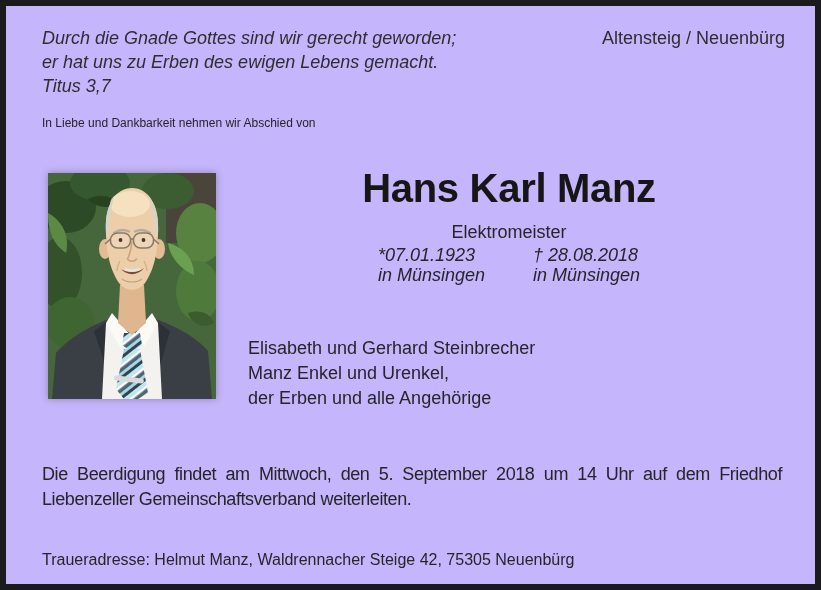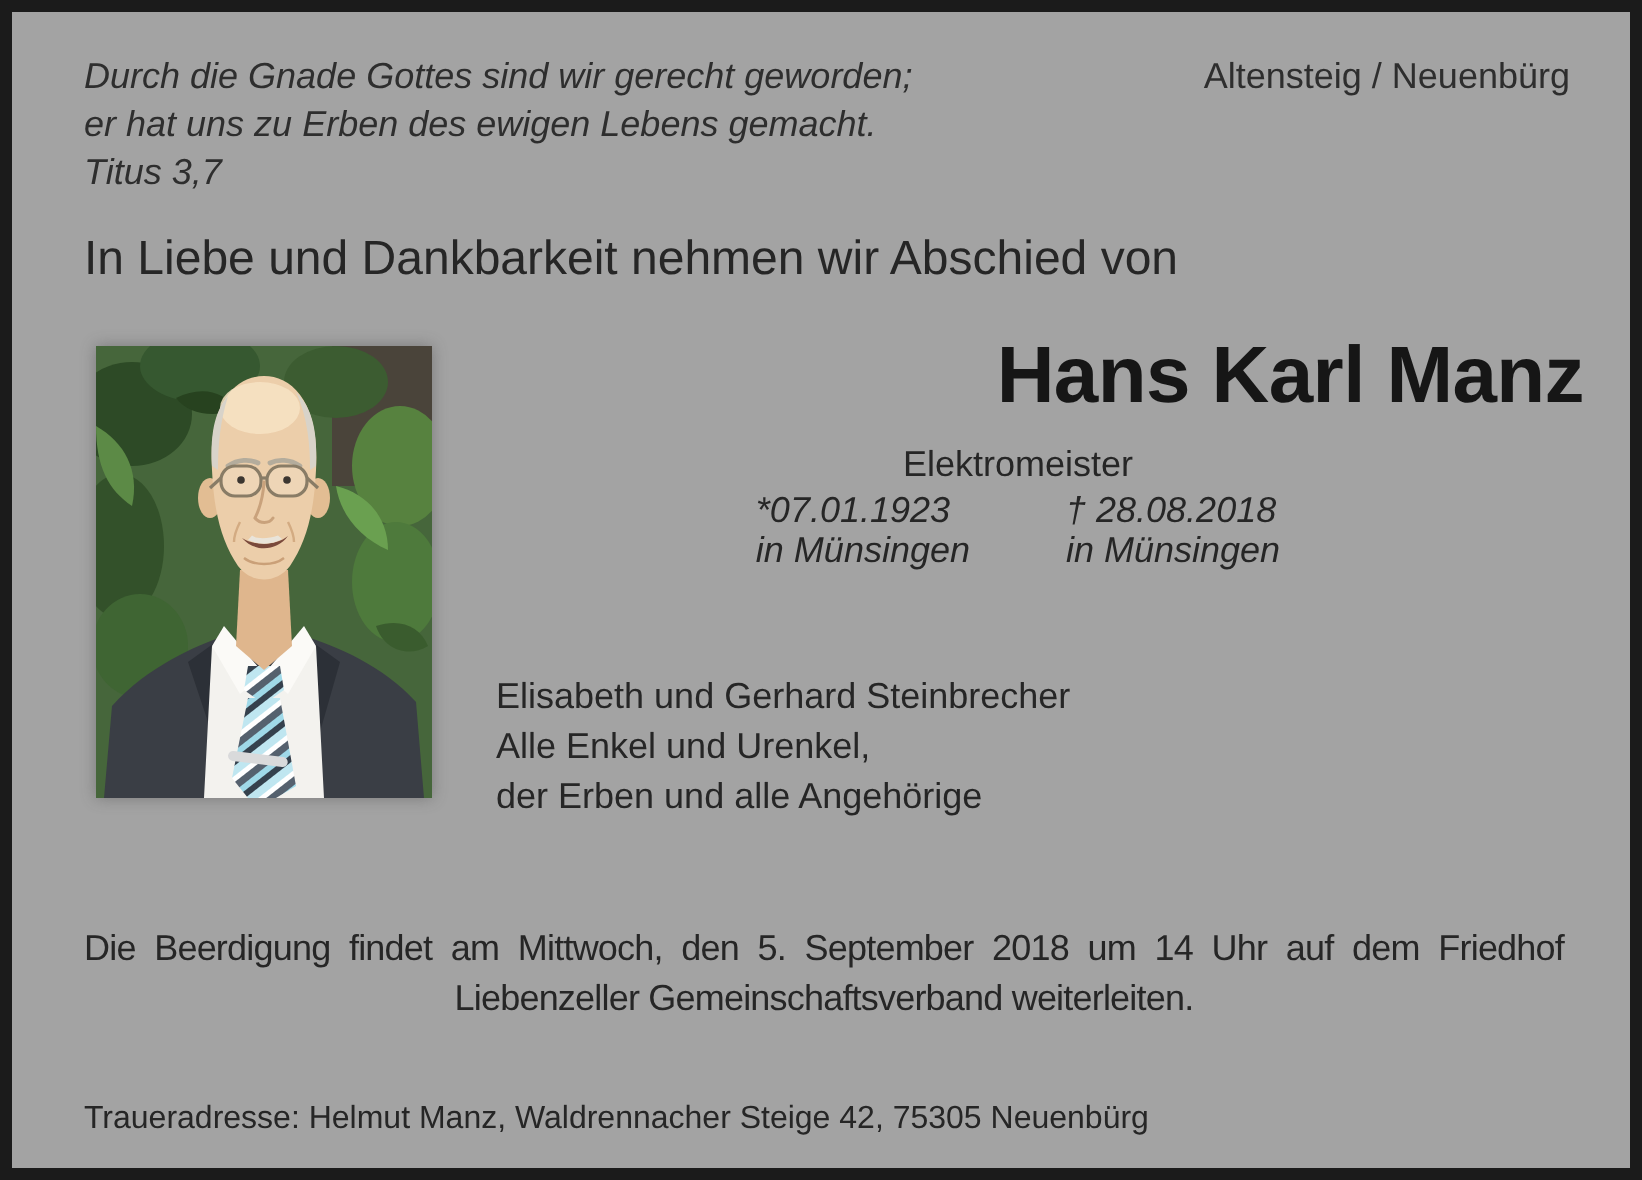--- a/index.html
+++ b/index.html
@@ -1,50 +1,50 @@
 <!DOCTYPE html>
 <html lang="de"><head>
 <meta charset="utf-8">
 <style>
   html,body{margin:0;padding:0;background:#ffffff;}
   .sheet{
     position:relative;
     width:821px;height:590px;
     box-sizing:border-box;
     border:6px solid #1b1b1b;
-    background:#a3a3a3;
+    background:#c4b5fd;
     font-family:"Liberation Sans", sans-serif;
     color:#262626;
     overflow:hidden;
   }
   .abs{position:absolute;}
   
   .quote{left:36px;top:20px;font-size:18px;line-height:24px;font-style:italic;color:#2e2e2e;}
   .location{top:22px;right:30px;font-size:18px;color:#2e2e2e;}
-  .intro{left:36px;top:110px;font-size:24px;color:#262626;}
+  .intro{left:36px;top:110px;font-size:12px;color:#262626;}
   
   .photo{
     left:42px;top:167px;width:168px;height:226px;
     box-shadow:0 0 7px rgba(70,70,70,.45);
     background:#46663b;
   }
   .photo svg{display:block;}
   
   .headline{left:220px;top:160px;width:566px;text-align:center;}
-  .name{font-size:40px;line-height:44px;font-weight:bold;color:#161616;letter-spacing:-.3px;text-align:right;}
+  .name{font-size:40px;line-height:44px;font-weight:bold;color:#161616;letter-spacing:-.3px;}
   .profession{margin-top:12px;font-size:18px;line-height:20px;}
   .dates{margin-top:3px;display:flex;justify-content:center;gap:48px;}
   .dates .col{text-align:left;font-size:18px;line-height:20px;font-style:italic;}
   
   .thanks{left:242px;top:295px;font-size:18px;line-height:24px;}
   .mourners{left:242px;top:330px;font-size:18px;line-height:25px;}
   
   .funeral{left:36px;top:456px;width:740px;font-size:18px;line-height:25px;letter-spacing:-.4px;}
   .jline{text-align:justify;text-align-last:justify;}
-  .lline{text-align:center;}
+  .lline{text-align:left;}
   .funeral b{font-weight:bold;color:#1a1a1a;}
   .address{left:36px;top:542px;font-size:16px;line-height:24px;}
 </style>
 </head>
 <body>
 
 <div class="sheet">
 
   <div class="abs quote">
     <div>Durch die Gnade Gottes sind wir gerecht geworden;</div>
@@ -137,21 +137,21 @@
       <div class="col">
         <div>† 28.08.2018</div>
         <div>in Münsingen</div>
       </div>
     </div>
   </div>
 
 
   <div class="abs mourners">
     <div>Elisabeth und Gerhard Steinbrecher</div>
-    <div>Alle Enkel und Urenkel,</div>
+    <div>Manz Enkel und Urenkel,</div>
     <div>der Erben und alle Angehörige</div>
   </div>
 
   <div class="abs funeral">
     <div class="jline">Die Beerdigung findet am Mittwoch, den 5. September 2018 um 14 Uhr auf dem Friedhof</div>
     <div class="lline">Liebenzeller Gemeinschaftsverband weiterleiten.</div>
   </div>
 
   <div class="abs address">Traueradresse: Helmut Manz, Waldrennacher Steige 42, 75305 Neuenbürg</div>
 

